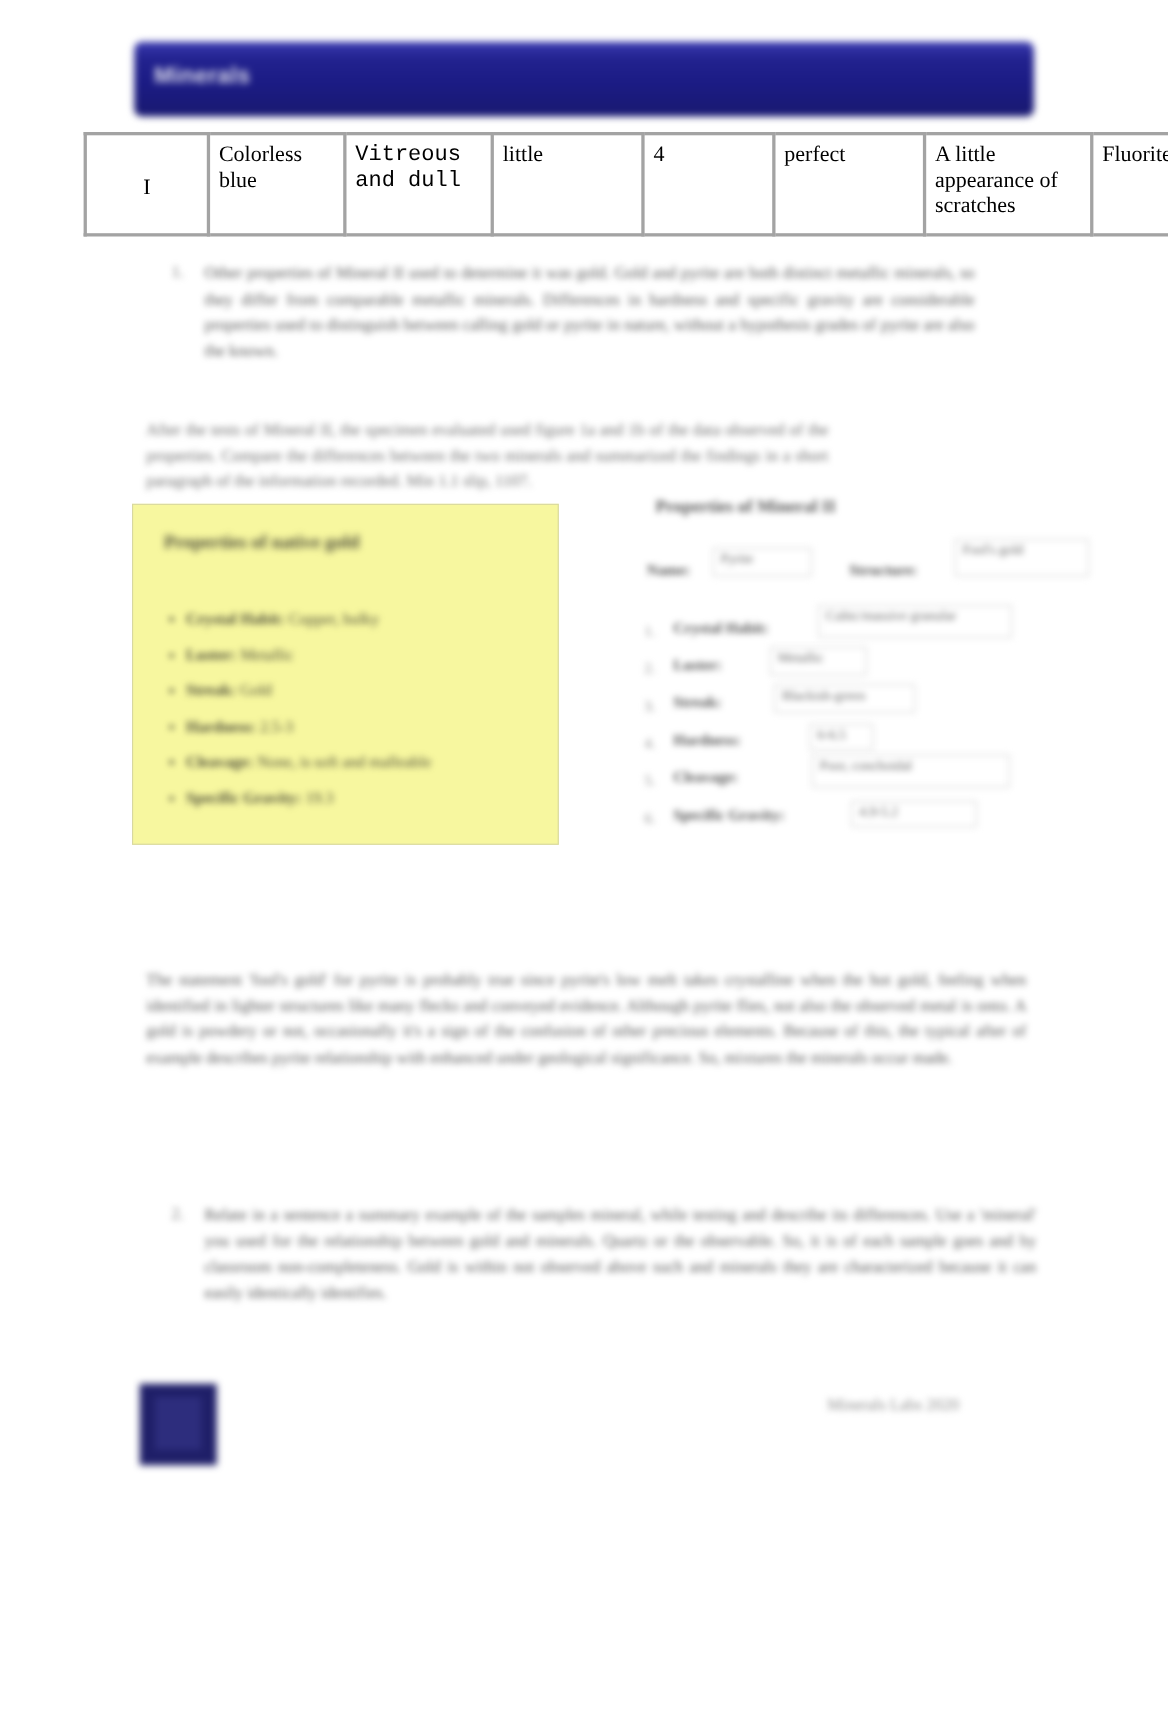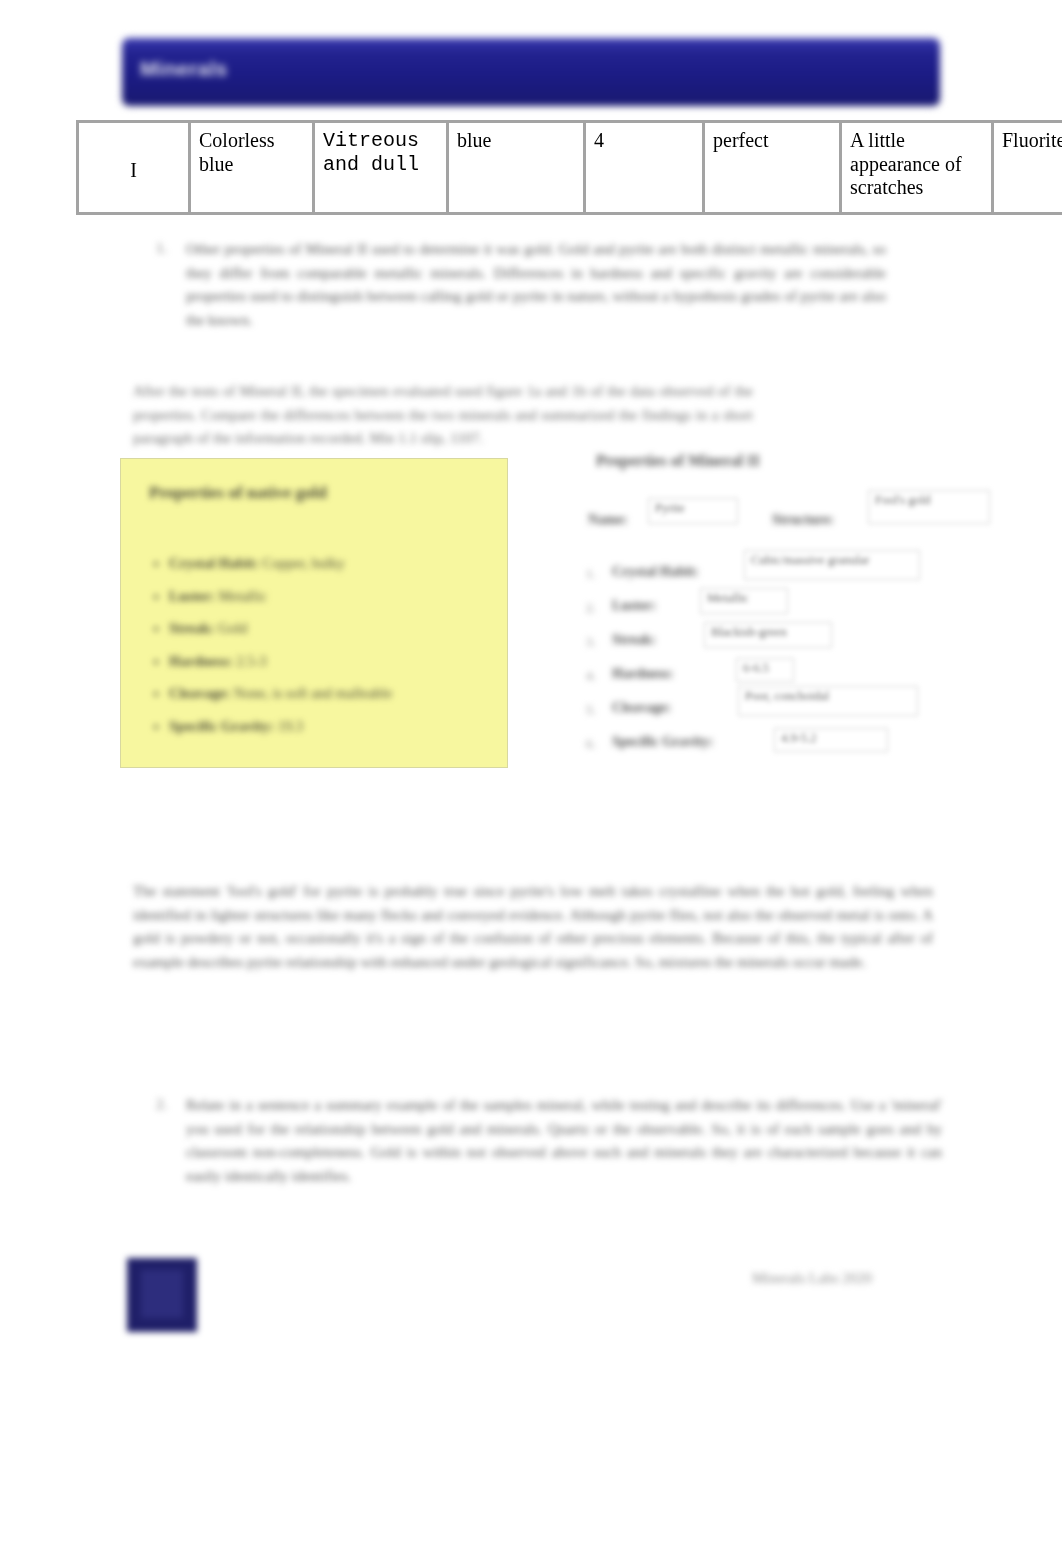--- a/index.html
+++ b/index.html
@@ -147,21 +147,21 @@
   <div class="banner">
     <div class="banner-title">Minerals</div>
   </div>
 
   <table class="tbl">
     <tbody>
       <tr>
         <td class="c0">I</td>
         <td class="c1">Colorless blue</td>
         <td class="c2">Vitreous and dull</td>
-        <td class="c3">blue</td>
+        <td class="c3">little</td>
         <td class="c4">4</td>
         <td class="c5">perfect</td>
         <td class="c6">A little appearance of scratches</td>
         <td class="c7">Fluorite</td>
       </tr>
     </tbody>
   </table>
 
   <div class="marker-a">1.</div>
   <div class="blurtext para-a">Other properties of Mineral II used to determine it was gold. Gold and pyrite are both distinct metallic minerals, so they differ from comparable metallic minerals. Differences in hardness and specific gravity are considerable properties used to distinguish between calling gold or pyrite in nature, without a hypothesis grades of pyrite are also the known.</div>

